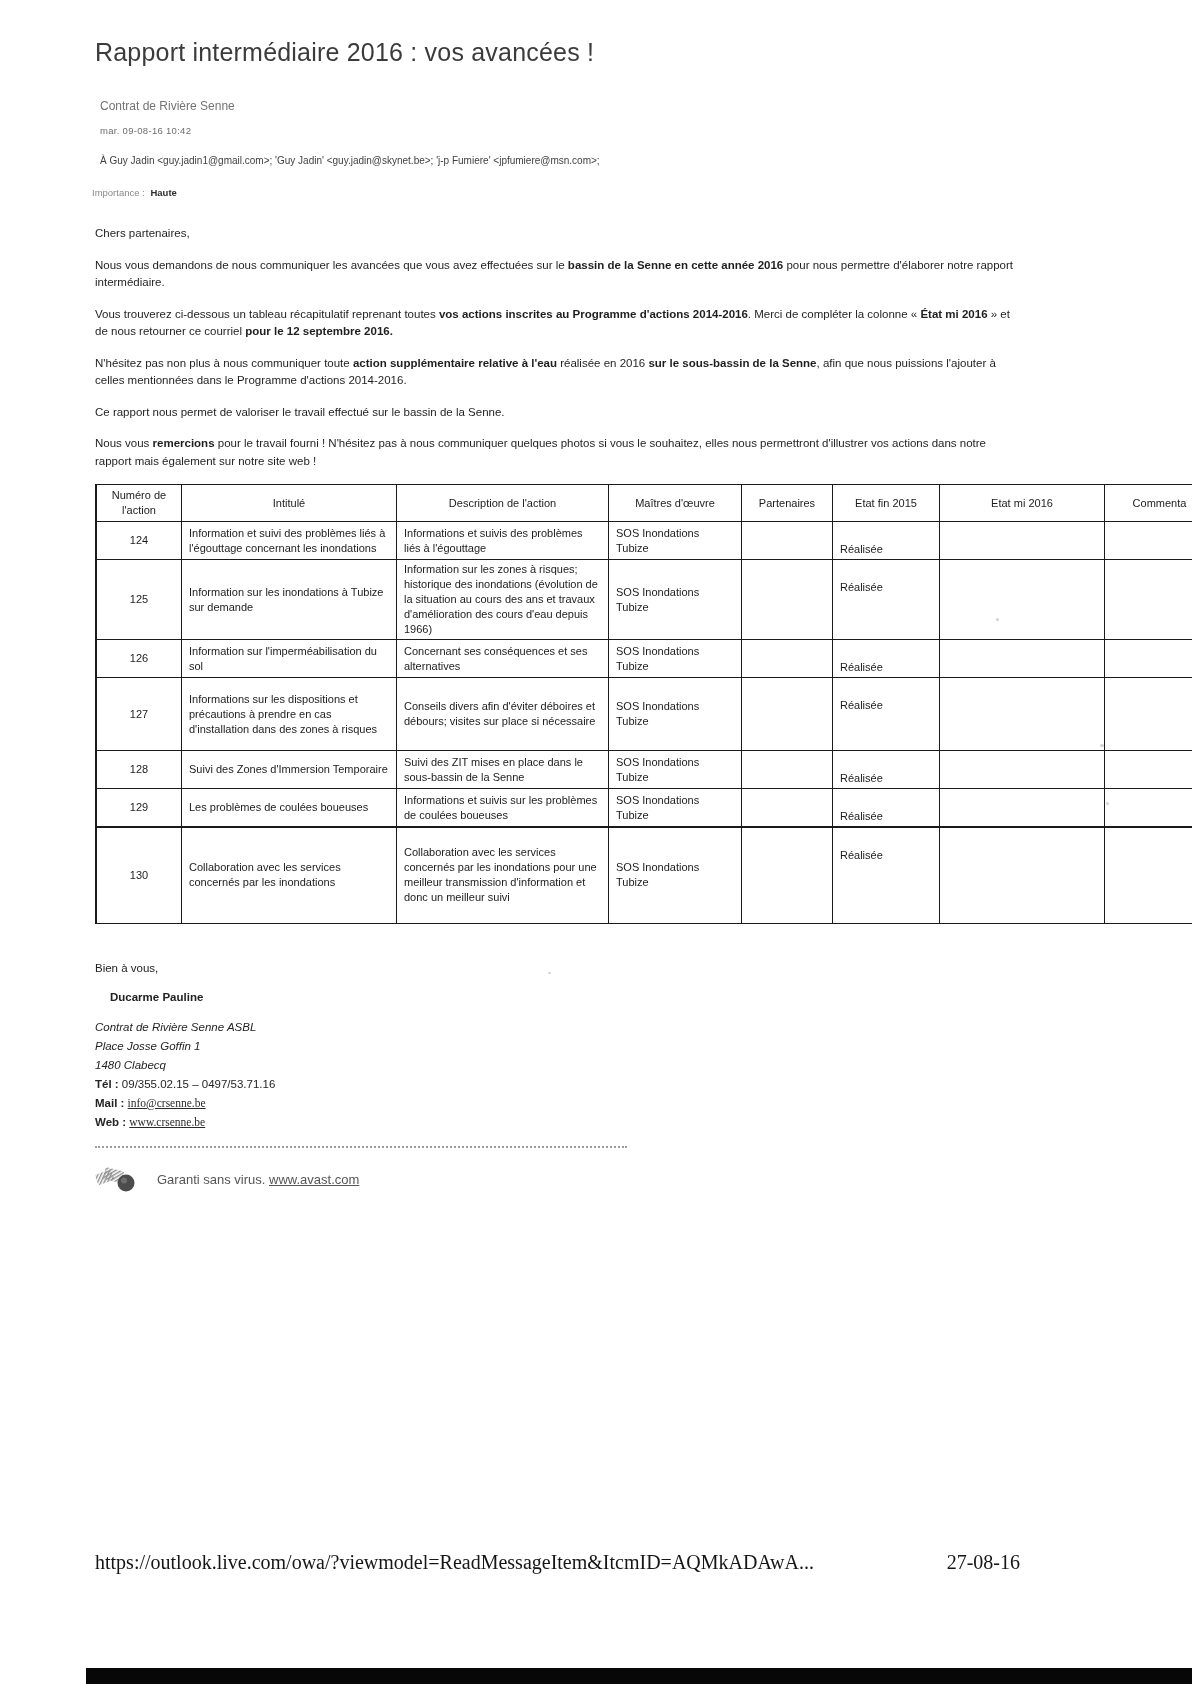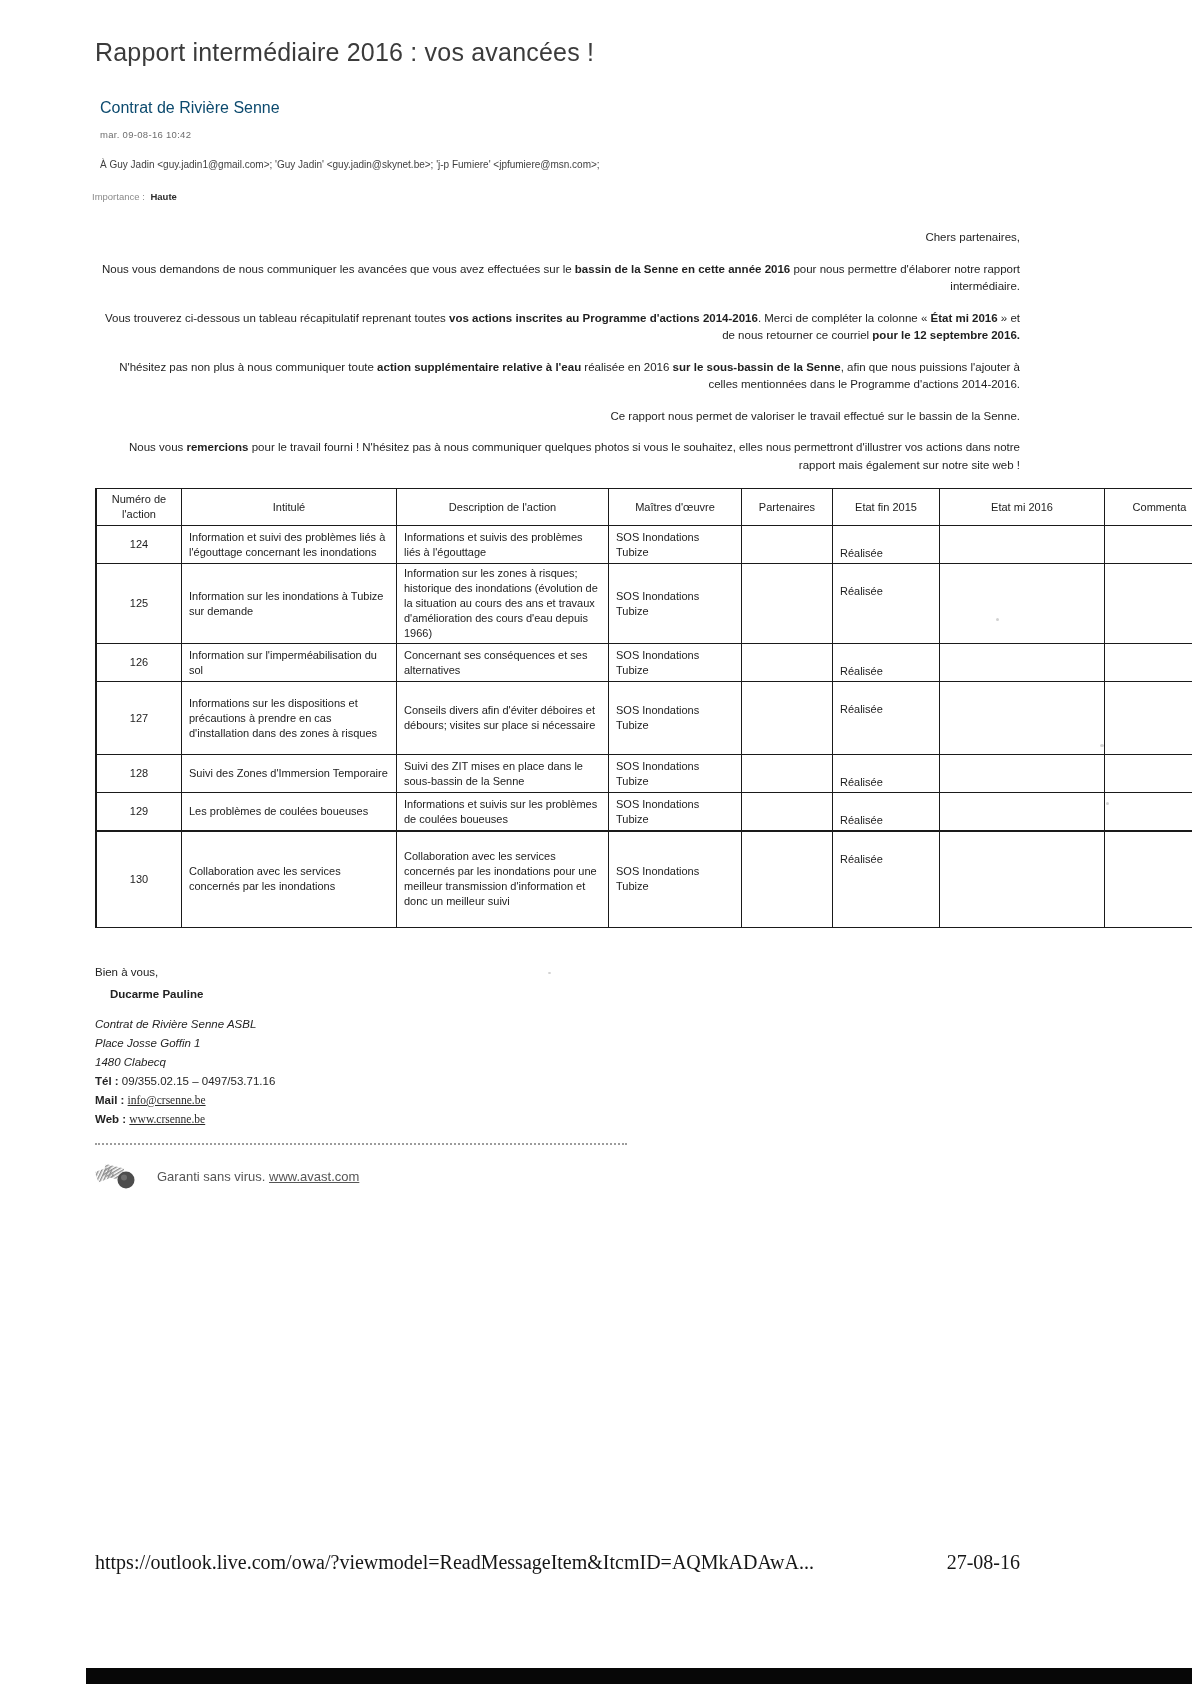--- a/index.html
+++ b/index.html
@@ -5,29 +5,29 @@
   html,body{margin:0;padding:0;}
   body{
     width:1192px;height:1684px;background:#ffffff;
     font-family:"Liberation Sans",sans-serif;
     color:#1f1f1f;
   }
   .page{position:relative;width:1192px;height:1684px;overflow:hidden;background:#fff;}
   .content{position:relative;padding:38px 0 0 95px;width:930px;}
 
   .title{font-size:25px;font-weight:400;color:#3b3b3b;margin:0;letter-spacing:.2px;}
-  .sender{margin:32px 0 0 5px;font-size:16px;color:#0c4a6e;}
+  .sender{margin:32px 0 0 5px;font-size:12px;color:#737373;}
   .date{margin:12px 0 0 5px;font-size:9.5px;color:#6e6e6e;letter-spacing:.3px;}
   .recipients{margin:19px 0 0 5px;font-size:10px;color:#3f3f3f;}
   .importance{margin:21px 0 0 -3px;font-size:9.5px;}
   .importance .lbl{color:#8a8a8a;}
   .importance .val{color:#2d2d2d;font-weight:700;margin-left:3px;}
 
   .email-body{margin-top:27px;font-size:11.5px;color:#1f1f1f;line-height:17.5px;width:925px;}
-  .email-body p{margin:0 0 14px 0;text-align:right;}
+  .email-body p{margin:0 0 14px 0;}
   .b{font-weight:700;}
   .u{}
   .sup{vertical-align:super;font-size:7.5px;line-height:0;}
 
   .table-wrap{margin-top:3px;width:999px;}
   table{border-collapse:collapse;table-layout:fixed;width:998px;font-size:11px;color:#1c1c1c;
         border-left:2px solid #1a1a1a;}
   th,td{border:1px solid #1a1a1a;padding:2px 7px;line-height:15px;vertical-align:middle;
         overflow:hidden;word-wrap:break-word;}
   th{font-weight:400;text-align:center;height:32px;}
@@ -38,21 +38,21 @@
   .col-partenaires{width:76px;}
   .col-etat2015{width:92px;margin-left:28px;}       td.col-etat2015{vertical-align:top;padding-top:20px;}
   .col-etat2016{width:150px;}
   .col-commentaires{width:95px;}
   td.col-commentaires,th.col-commentaires{border-right:none;}
   tr.r124{height:37px;} tr.r125{height:75px;} tr.r126{height:35px;}
   tr.r127{height:73px;} tr.r128{height:36px;} tr.r129{height:35px;} tr.r130{height:96px;}
   tr.r130 td{border-top-width:2px;}
 
   .closing{margin-top:38px;font-size:11.5px;color:#222;}
-  .sig-name{margin-top:10px;font-size:11.5px;font-weight:700;color:#222;padding-left:15px;}
+  .sig-name{margin-top:17px;font-size:11.5px;font-weight:700;color:#222;padding-left:15px;}
   .sig-block{margin-top:15px;font-size:11.5px;color:#242424;}
   .sig-line{line-height:19px;}
   .it{font-style:italic;}
   .label-b{font-weight:700;}
   .link{color:#2a2a2a;text-decoration:underline;cursor:pointer;font-family:Liberation Serif, serif;}
 
   .divider{margin-top:14px;width:532px;height:0;border-top:2px dotted #9c9c9c;}
   .avast-row{margin-top:15px;display:flex;align-items:center;gap:16px;font-size:13px;color:#555;}
   .avast-link{color:#555;text-decoration:underline;cursor:pointer;}
 

